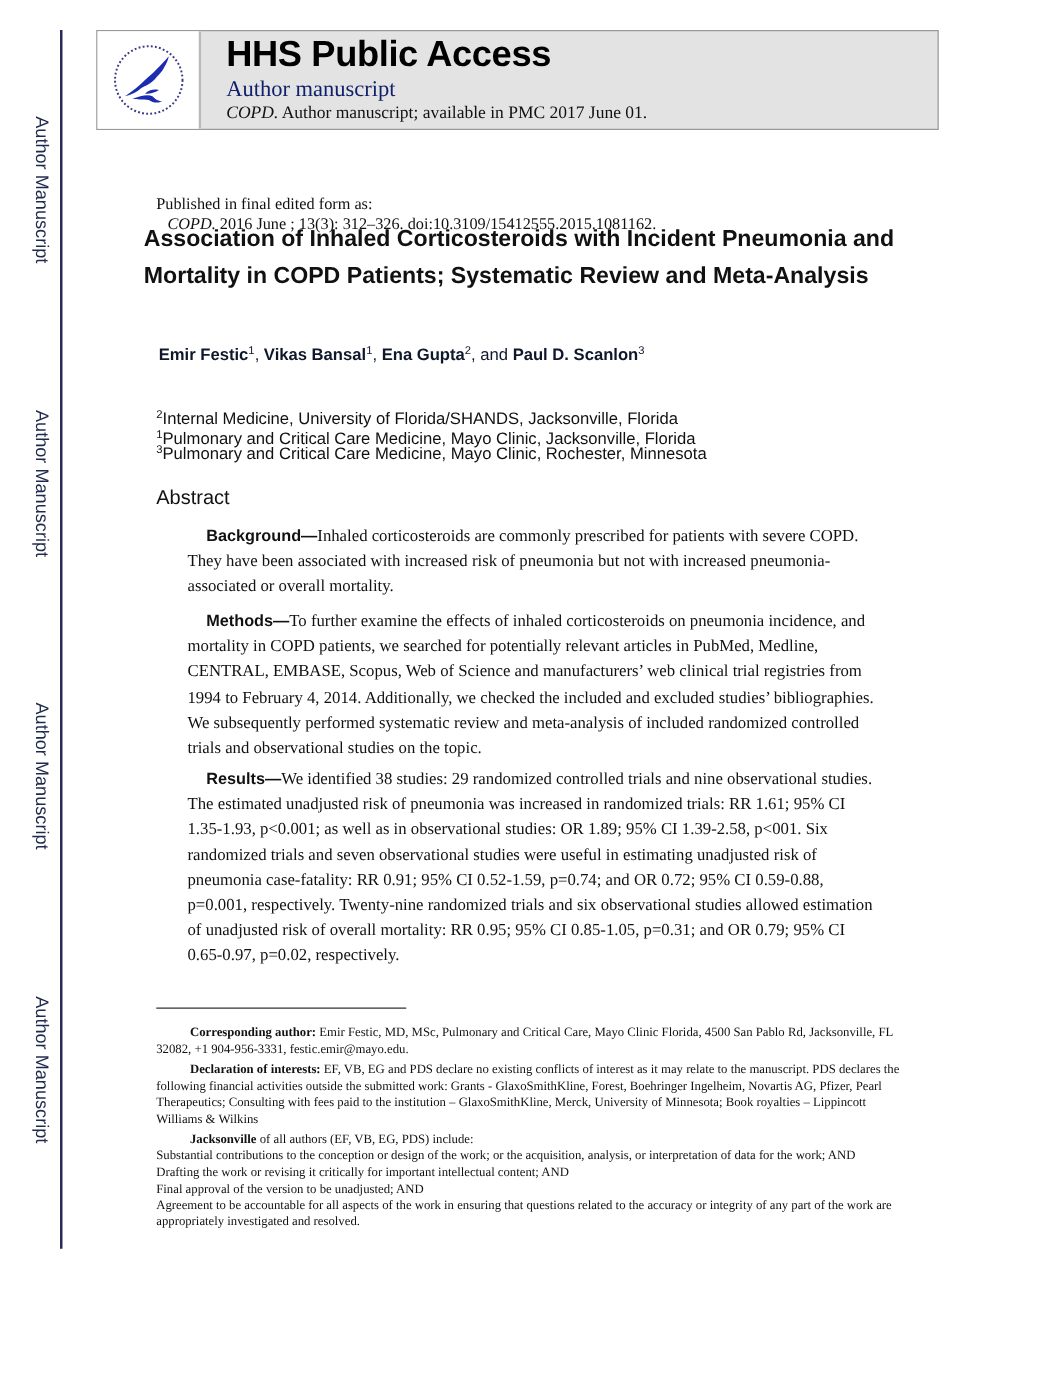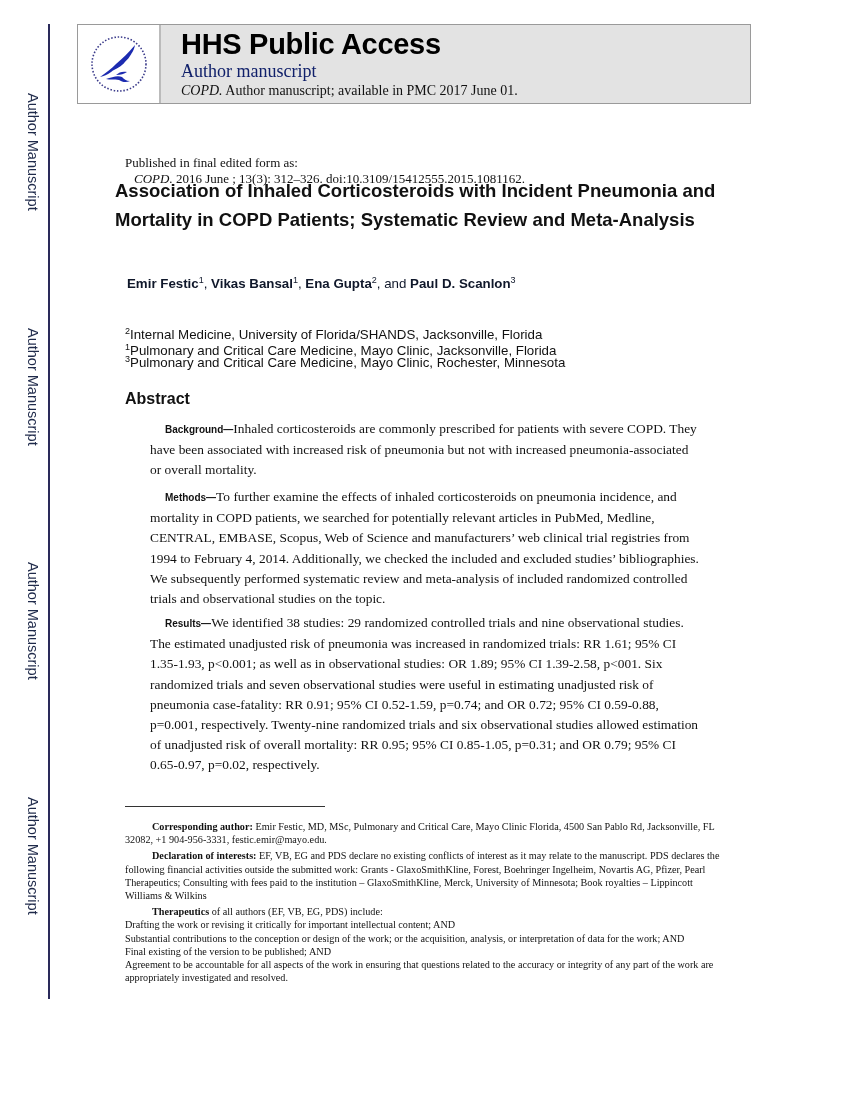--- a/index.html
+++ b/index.html
@@ -55,28 +55,28 @@
   .authors b { font-weight: bold; }
   .authors sup { font-size: 9px; vertical-align: 5px; line-height: 0; }
   .affil {
     position: absolute; left: 125px; width: 600px;
     font-family: "Liberation Sans", sans-serif; font-size: 13.3px; color: #111; line-height: 18px;
   }
   .affil sup { font-size: 9px; vertical-align: 5px; line-height: 0; }
 
   .abstract-heading {
     position: absolute; left: 125px; top: 390px;
-    font-family: "Liberation Sans", sans-serif; font-weight: bold; font-size: 16px; color: #111;
+    font-family: "Liberation Sans", sans-serif; font-weight: normal; font-size: 16px; color: #111;
   }
   .abs-para {
     position: absolute; left: 150px; width: 552px;
     font-size: 13.4px; line-height: 20.2px; color: #111; text-indent: 15px; margin-left: -25px; padding-left: 25px;
   }
   .abs-para .lead {
-    font-family: "Liberation Sans", sans-serif; font-weight: bold; font-size: 10px;
+    font-family: "Liberation Sans", sans-serif; font-weight: bold; font-size: 13px;
   }
 
   .footnote-rule {
     position: absolute; left: 125px; top: 806px; width: 200px; height: 1px; background: #333;
   }
   .footnotes {
     position: absolute; left: 125px; top: 820px; width: 604px;
     font-size: 10.2px; line-height: 13.2px; color: #111;
   }
   .footnotes p { margin: 0 0 3px 0; }
@@ -129,19 +129,19 @@
 
 <div class="abs-para" style="top:487px;"><span class="lead">Methods—</span><span>To further examine the effects of inhaled corticosteroids on pneumonia incidence, and mortality in COPD patients, we searched for potentially relevant articles in PubMed, Medline, CENTRAL, EMBASE, Scopus, Web of Science and manufacturers’ web clinical trial registries from 1994 to February 4, 2014. Additionally, we checked the included and excluded studies’ bibliographies. We subsequently performed systematic review and meta-analysis of included randomized controlled trials and observational studies on the topic.</span></div>
 
 <div class="abs-para" style="top:613px;"><span class="lead">Results—</span><span>We identified 38 studies: 29 randomized controlled trials and nine observational studies. The estimated unadjusted risk of pneumonia was increased in randomized trials: RR 1.61; 95% CI 1.35-1.93, p&lt;0.001; as well as in observational studies: OR 1.89; 95% CI 1.39-2.58, p&lt;001. Six randomized trials and seven observational studies were useful in estimating unadjusted risk of pneumonia case-fatality: RR 0.91; 95% CI 0.52-1.59, p=0.74; and OR 0.72; 95% CI 0.59-0.88, p=0.001, respectively. Twenty-nine randomized trials and six observational studies allowed estimation of unadjusted risk of overall mortality: RR 0.95; 95% CI 0.85-1.05, p=0.31; and OR 0.79; 95% CI 0.65-0.97, p=0.02, respectively.</span></div>
 
 <div class="footnote-rule"></div>
 <div class="footnotes">
   <p><b>Corresponding author:</b><span> Emir Festic, MD, MSc, Pulmonary and Critical Care, Mayo Clinic Florida, 4500 San Pablo Rd, Jacksonville, FL 32082, +1 904-956-3331, festic.emir@mayo.edu.</span></p>
   <p><b>Declaration of interests:</b><span> EF, VB, EG and PDS declare no existing conflicts of interest as it may relate to the manuscript. PDS declares the following financial activities outside the submitted work: Grants - GlaxoSmithKline, Forest, Boehringer Ingelheim, Novartis AG, Pfizer, Pearl Therapeutics; Consulting with fees paid to the institution – GlaxoSmithKline, Merck, University of Minnesota; Book royalties – Lippincott Williams &amp; Wilkins</span></p>
   <p>
-    <span class="line"><b>Therapeutics</b><span> of all authors (EF, VB, EG, PDS) include:</span></span>
+    <span class="line"><b>Jacksonville</b><span> of all authors (EF, VB, EG, PDS) include:</span></span>
+    <span class="line">Substantial contributions to the conception or design of the work; or the acquisition, analysis, or interpretation of data for the work; AND</span>
     <span class="line">Drafting the work or revising it critically for important intellectual content; AND</span>
-    <span class="line">Substantial contributions to the conception or design of the work; or the acquisition, analysis, or interpretation of data for the work; AND</span>
-    <span class="line">Final existing of the version to be published; AND</span>
+    <span class="line">Final approval of the version to be unadjusted; AND</span>
     <span class="line">Agreement to be accountable for all aspects of the work in ensuring that questions related to the accuracy or integrity of any part of the work are appropriately investigated and resolved.</span>
   </p>
 </div>
 
 </body></html>

